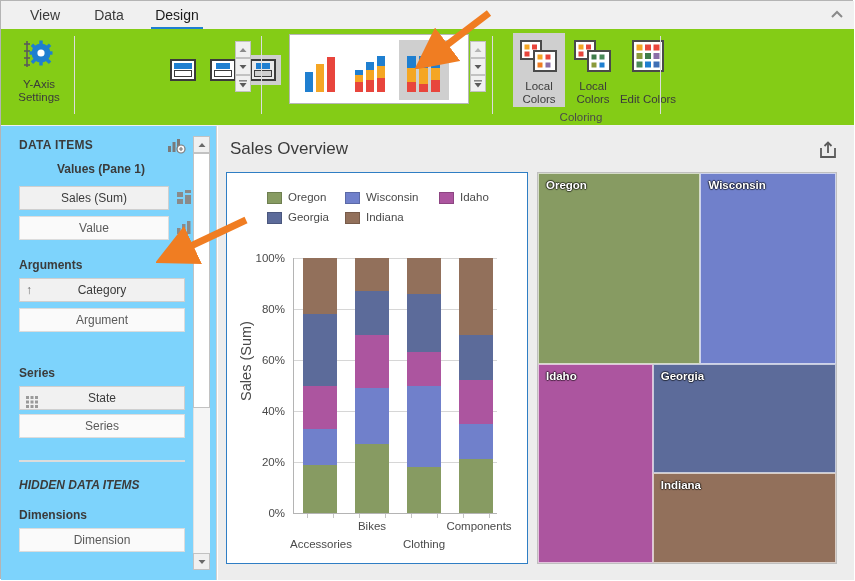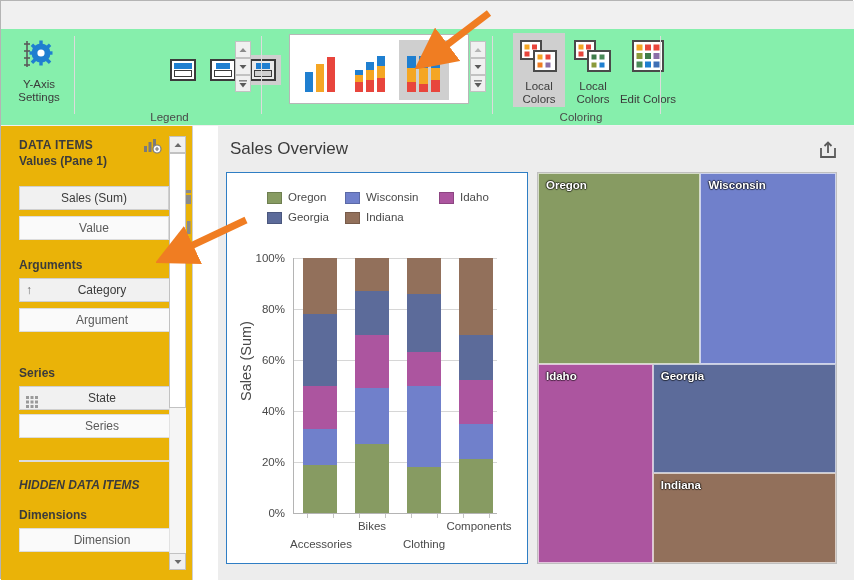--- a/index.html
+++ b/index.html
@@ -40,21 +40,21 @@
   #tab-design{left:150px;width:52px;}
 
   .collapse-btn{
     position:absolute;right:9px;top:7px;width:16px;height:14px;
     cursor:default;
   }
   .collapse-btn svg{display:block;}
 
   .ribbon-body{
     position:absolute;left:0;top:28px;width:853px;height:96px;
-    background:#86efac;
+    background:#84cc16;
   }
 
   .group{
     position:absolute;top:1px;height:94px;
   }
   .group-caption{
     position:absolute;bottom:1px;left:0;width:100%;
     text-align:center;font-size:11.5px;color:#4a4a4a;
   }
   .group-sep{
@@ -133,22 +133,22 @@
   .colbtn.sel{background:#cfcfcf;}
 
   
   .main{
     position:absolute;left:0;top:125px;width:853px;height:454px;
     background:#ffffff;
   }
 
   
   .lpanel{
-    position:absolute;left:0;top:0;width:192px;height:454px;
-    background:#eab308;border-right:1px solid #cfcfcf;
+    position:absolute;left:0;top:0;width:216px;height:454px;
+    background:#7dd3fc;border-right:1px solid #cfcfcf;
     box-sizing:border-box;
   }
   .lp-head{
     position:absolute;left:18px;top:12px;
     font-size:12px;font-weight:bold;color:#3b3b3b;letter-spacing:.3px;
   }
   .lp-headicon{position:absolute;right:30px;top:12px;cursor:default;}
 
   .section-title{
     position:absolute;left:18px;font-size:12px;font-weight:bold;color:#3b3b3b;
@@ -253,20 +253,37 @@
   
   .arrow{position:absolute;pointer-events:none;}
 </style>
 </head>
 <body>
 
 <div class="app">
 
   <div class="ribbon">
 
+    <div class="tabbar">
+      <div class="tab" id="tab-view">
+        <span class="tlabel">View</span>
+      </div>
+      <div class="tab" id="tab-data">
+        <span class="tlabel">Data</span>
+      </div>
+      <div class="tab active" id="tab-design">
+        <span class="tlabel">Design</span>
+      </div>
+
+      <div class="collapse-btn">
+        <svg width="16" height="14" viewBox="0 0 16 14">
+          <path d="M3 9 L8 4 L13 9" stroke="#8a8a8a" stroke-width="2" fill="none"></path>
+        </svg>
+      </div>
+    </div>
 
     <div class="ribbon-body">
 
       <div class="group" id="grp-yaxis">
         <div class="bigbtn">
           <div class="bico">
             <svg width="34" height="34" viewBox="0 0 34 34">
               <g stroke="#5a5a5a" stroke-width="1.6">
                 <line x1="5" y1="4" x2="5" y2="30"></line>
                 <line x1="2" y1="7" x2="8" y2="7"></line>
@@ -333,21 +350,20 @@
               </svg>
           </div>
           <div class="spinbtn" style="top:34px;">
             <svg width="9" height="9" viewBox="0 0 9 9">
               <rect x="0.5" y="0.8" width="8" height="1.1" fill="#5a5a5a"></rect>
               <path d="M4.5 8 L1 3.5 L8 3.5 Z" fill="#5a5a5a"></path>
             </svg>
           </div>
         </div>
 
-        <div class="group-caption">Legend</div>
         <div class="group-sep" style="right:0;"></div>
       </div>
 
       <div class="group" id="grp-series">
         <div id="series-gallery" class="gallery">
           <div class="stopt" style="left:5px;">
             <svg width="50" height="60" viewBox="0 0 50 60">
               <rect x="10" y="32" width="8" height="20" fill="#1f7fd0"></rect>
               <rect x="21" y="24" width="8" height="28" fill="#f5a623"></rect>
               <rect x="32" y="17" width="8" height="35" fill="#e8453c"></rect>
@@ -489,21 +505,21 @@
       <div class="lp-headicon">
         <svg width="18" height="16" viewBox="0 0 18 16">
           <rect x="0" y="8" width="3" height="6" fill="#7a7a7a"></rect>
           <rect x="4.5" y="4" width="3" height="10" fill="#7a7a7a"></rect>
           <rect x="9" y="1" width="3" height="13" fill="#7a7a7a"></rect>
           <circle cx="13" cy="11" r="4" fill="#fafafa" stroke="#7a7a7a" stroke-width="1.2"></circle>
           <path d="M13 9 V13 M11 11 H15" stroke="#7a7a7a" stroke-width="1.2"></path>
         </svg>
       </div>
 
-      <div class="section-title" style="top:28px;">Values (Pane 1)</div>
+      <div class="section-title" style="top:36px;margin-left:38px;">Values (Pane 1)</div>
       <div class="dibtn" style="top:60px;">
         <span>Sales (Sum)</span>
       </div>
       <div class="sideico" style="top:64px;">
         <svg width="16" height="16" viewBox="0 0 16 16">
           <rect x="0" y="2" width="6" height="5" fill="#8a8a8a"></rect>
           <rect x="0" y="9" width="6" height="5" fill="#8a8a8a"></rect>
           <rect x="8" y="0" width="6" height="3" fill="#8a8a8a"></rect>
           <rect x="8" y="5" width="6" height="9" fill="#8a8a8a"></rect>
         </svg>

